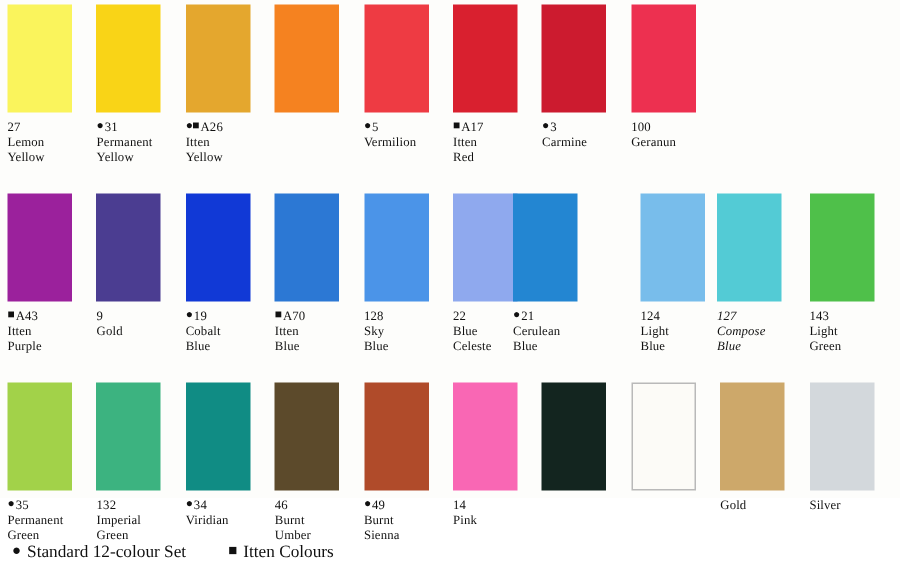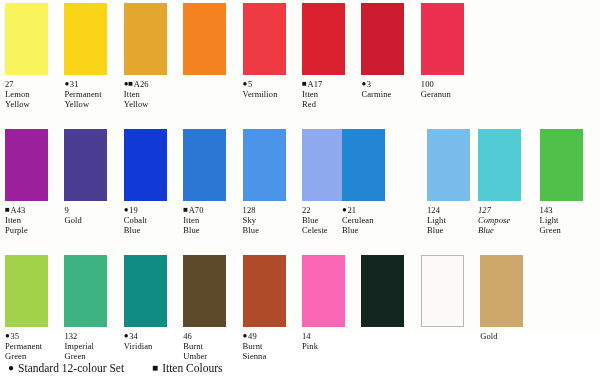--- a/index.html
+++ b/index.html
@@ -306,20 +306,26 @@
       </div>
       <div class="cell" style="left: 415.8px;">
         <div class="swatch bordered" style="background: rgb(252, 251, 247);"></div>
       </div>
       <div class="cell" style="left: 475.2px;">
         <div class="swatch texture-gold" style="background: rgb(205, 168, 106);"></div>
         <div class="label">
           <span class="code-line"><span class="code-num">Gold</span></span>
         </div>
       </div>
+      <div class="cell" style="left: 534.6px;">
+        <div class="swatch texture-silver" style="background: rgb(211, 216, 220);"></div>
+        <div class="label">
+          <span class="code-line"><span class="code-num">Silver</span></span>
+        </div>
+      </div>
     </div>
 
   <div class="legend" id="legend">
       <div class="legend-item">
         <span class="legend-mark">●</span>
         <span>Standard 12-colour Set</span>
       </div>
       <div class="legend-item">
         <span class="legend-mark">■</span>
         <span>Itten Colours</span>

